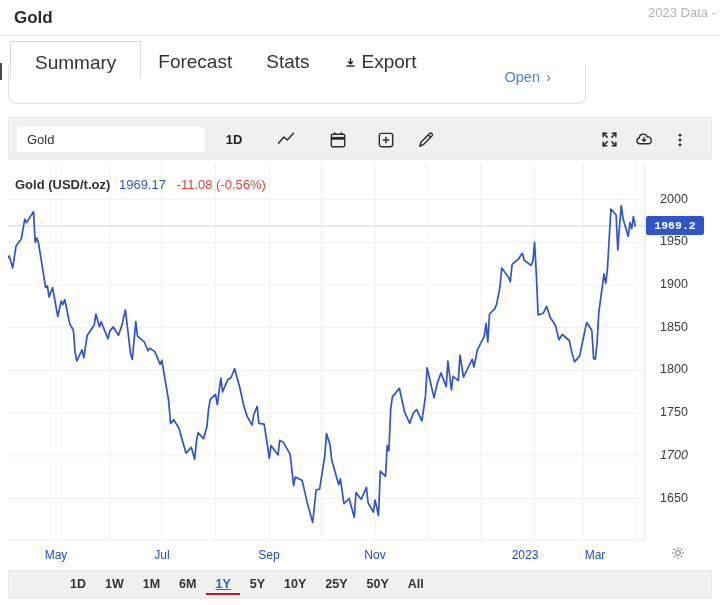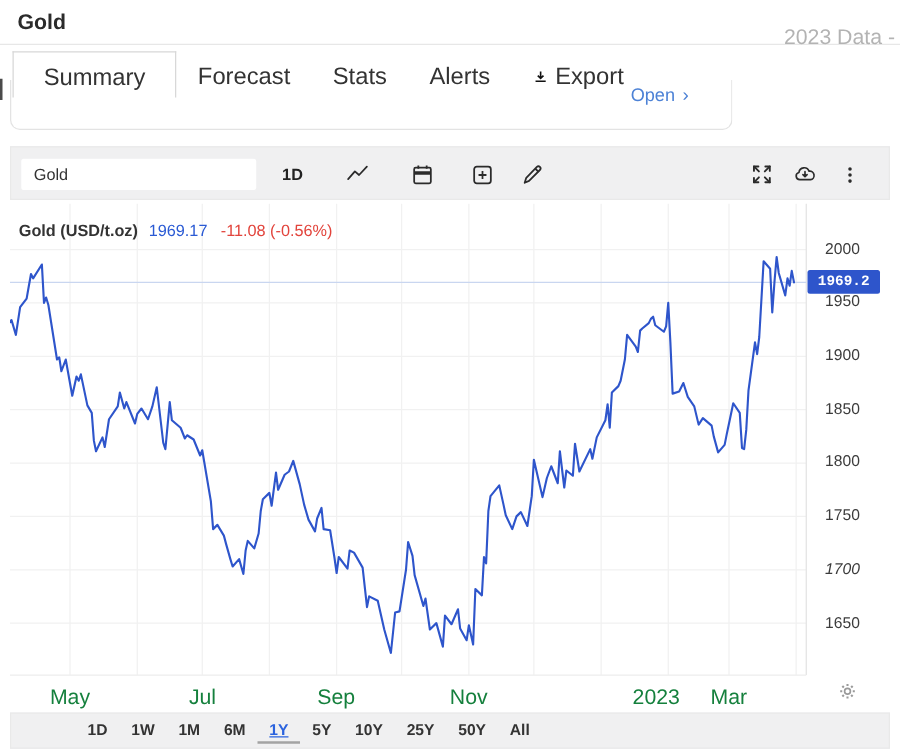--- a/index.html
+++ b/index.html
@@ -4,21 +4,21 @@
 <title>Gold</title>
 <style>
   * { margin:0; padding:0; box-sizing:border-box; }
   html,body { background:#fff; }
   body { font-family:"Liberation Sans","DejaVu Sans",sans-serif; color:#333; }
   .page { position:relative; width:720px; height:605px; background:#fff; overflow:hidden; }
 
   
   .hdr { position:absolute; left:0; top:0; width:720px; height:36px; border-bottom:1px solid #e7e7e7; background:#fff; }
   .hdr .title { position:absolute; left:14px; top:8px; font-size:17px; font-weight:bold; color:#2b2b2b; }
-  .hdr .note { position:absolute; right:4px; top:20px; font-size:17px; color:#b3b3b3; white-space:nowrap; }
+  .hdr .note { position:absolute; right:4px; top:5px; font-size:13px; color:#b3b3b3; white-space:nowrap; }
 
   
   .tabbar { position:absolute; left:10px; top:41px; height:37px; display:flex; z-index:3; }
   .tab { padding:10px 17px 0 17px; font-size:19px; color:#333; height:37px; cursor:pointer; background:transparent; }
   .tab.active { background:#fff; border:1px solid #d8d8d8; border-bottom:none; padding:10px 24px 0 24px; }
   .tab .dl { display:inline-block; vertical-align:-2px; margin-right:5px; }
 
   
   .card { position:absolute; left:8px; top:64px; width:578px; height:40px; background:#fff;
           border:1px solid #e3e3e3; border-top:none; border-radius:0 0 8px 8px; z-index:1; overflow:hidden; }
@@ -38,47 +38,46 @@
   .i-chart { left:262px; } .i-cal { left:314px; } .i-plus { left:362px; } .i-pen { left:402px; }
   .i-fs { left:585px; } .i-cloud { left:620px; } .i-kebab { left:656px; }
 
   
   .legend { position:absolute; left:15px; top:177px; font-size:13px; z-index:2; }
   .legend .lab { color:#333;font-weight:bold; }
   .legend .price { color:#2a5ad4; margin-left:5px; }
   .legend .chg { color:#e2443c; margin-left:7px; }
   #plot { position:absolute; left:8px; top:160px; width:704px; height:410px; }
   .ylab { position:absolute; left:652px; width:44px; font-size:12.5px; color:#3c3c3c; text-align:center; }
-  .xlab { position:absolute; top:548px; font-size:17px; color:#15803d; transform:translateX(-50%); white-space:nowrap; }
+  .xlab { position:absolute; top:548px; font-size:12px; color:#1d4ed8; transform:translateX(-50%); white-space:nowrap; }
   .badge { position:absolute; left:646px; top:216px; width:58px; height:19px; background:#2e55cb; color:#fff;
            font-size:11.5px; font-weight:bold; text-align:center; line-height:19px; border-radius:2px; z-index:3; }
   .gear { position:absolute; left:669px; top:544px; width:20px; height:20px; cursor:pointer; }
 
   
   .rangebar { position:absolute; left:8px; top:570px; width:704px; height:29px; background:#f0f0f1;
               border:1px solid #e9e9e9; display:flex; align-items:center; padding-left:52px; }
   .ropt { font-size:12.5px; font-weight:bold; color:#333; padding:3px 9px 2px 9px; margin-right:1px;
           border-bottom:2px solid transparent; cursor:pointer; }
-  .ropt.active { color:#2a62de; border-bottom:2px solid #a3a3a3;text-decoration:underline; }
+  .ropt.active { color:#2a62de; border-bottom:2px solid #b91c1c;text-decoration:underline; }
 </style>
 </head>
 <body>
 
 <div class="page">
 
   <div class="hdr">
     <div class="title">Gold</div>
     <div class="note">2023 Data -</div>
   </div>
 
   <div class="tabbar">
     <div class="tab active">Summary</div>
     <div class="tab">Forecast</div>
     <div class="tab">Stats</div>
-    <div class="tab">Alerts</div>
     <div class="tab">
       <span class="dl">
         <svg width="13" height="14" viewBox="0 0 24 24" fill="none" stroke="#111" stroke-width="2.4">
           <path d="M12 3v10M7.8 9.2L12 13.4l4.2-4.2"></path>
             <path d="M4.5 17.5h15"></path>
         </svg>
       </span><span>Export</span>
     </div>
   </div>
 
@@ -178,21 +177,21 @@
       <div class="ylab" style="top: 405px;">1750</div>
       <div class="ylab" style="top: 448px; font-style: italic;">1700</div>
       <div class="ylab" style="top: 491px;">1650</div>
     </div>
   <div id="x-axis">
       <div class="xlab" style="left: 56px;">May</div>
       <div class="xlab" style="left: 162px;">Jul</div>
       <div class="xlab" style="left: 269px;">Sep</div>
       <div class="xlab" style="left: 375px; text-align: center;">Nov</div>
       <div class="xlab" style="left: 481px; margin-left: 44px;">2023</div>
-      <div class="xlab" style="left: 583px;">Mar</div>
+      <div class="xlab" style="left: 595px;">Mar</div>
     </div>
   <div class="badge" style="top: 216px; font-family: Liberation Mono, monospace;">1969.2</div>
 
   <div class="gear">
     <svg width="18" height="18" viewBox="0 0 24 24" fill="none" stroke="#9a9a9a" stroke-width="1.8">
       <circle cx="12" cy="12" r="3.1"></circle>
       <path d="M12 4.2v2.2M12 17.6v2.2M4.2 12h2.2M17.6 12h2.2M6.5 6.5l1.6 1.6M15.9 15.9l1.6 1.6M17.5 6.5l-1.6 1.6M8.1 15.9l-1.6 1.6" stroke-width="2.2"></path>
     </svg>
   </div>
 

